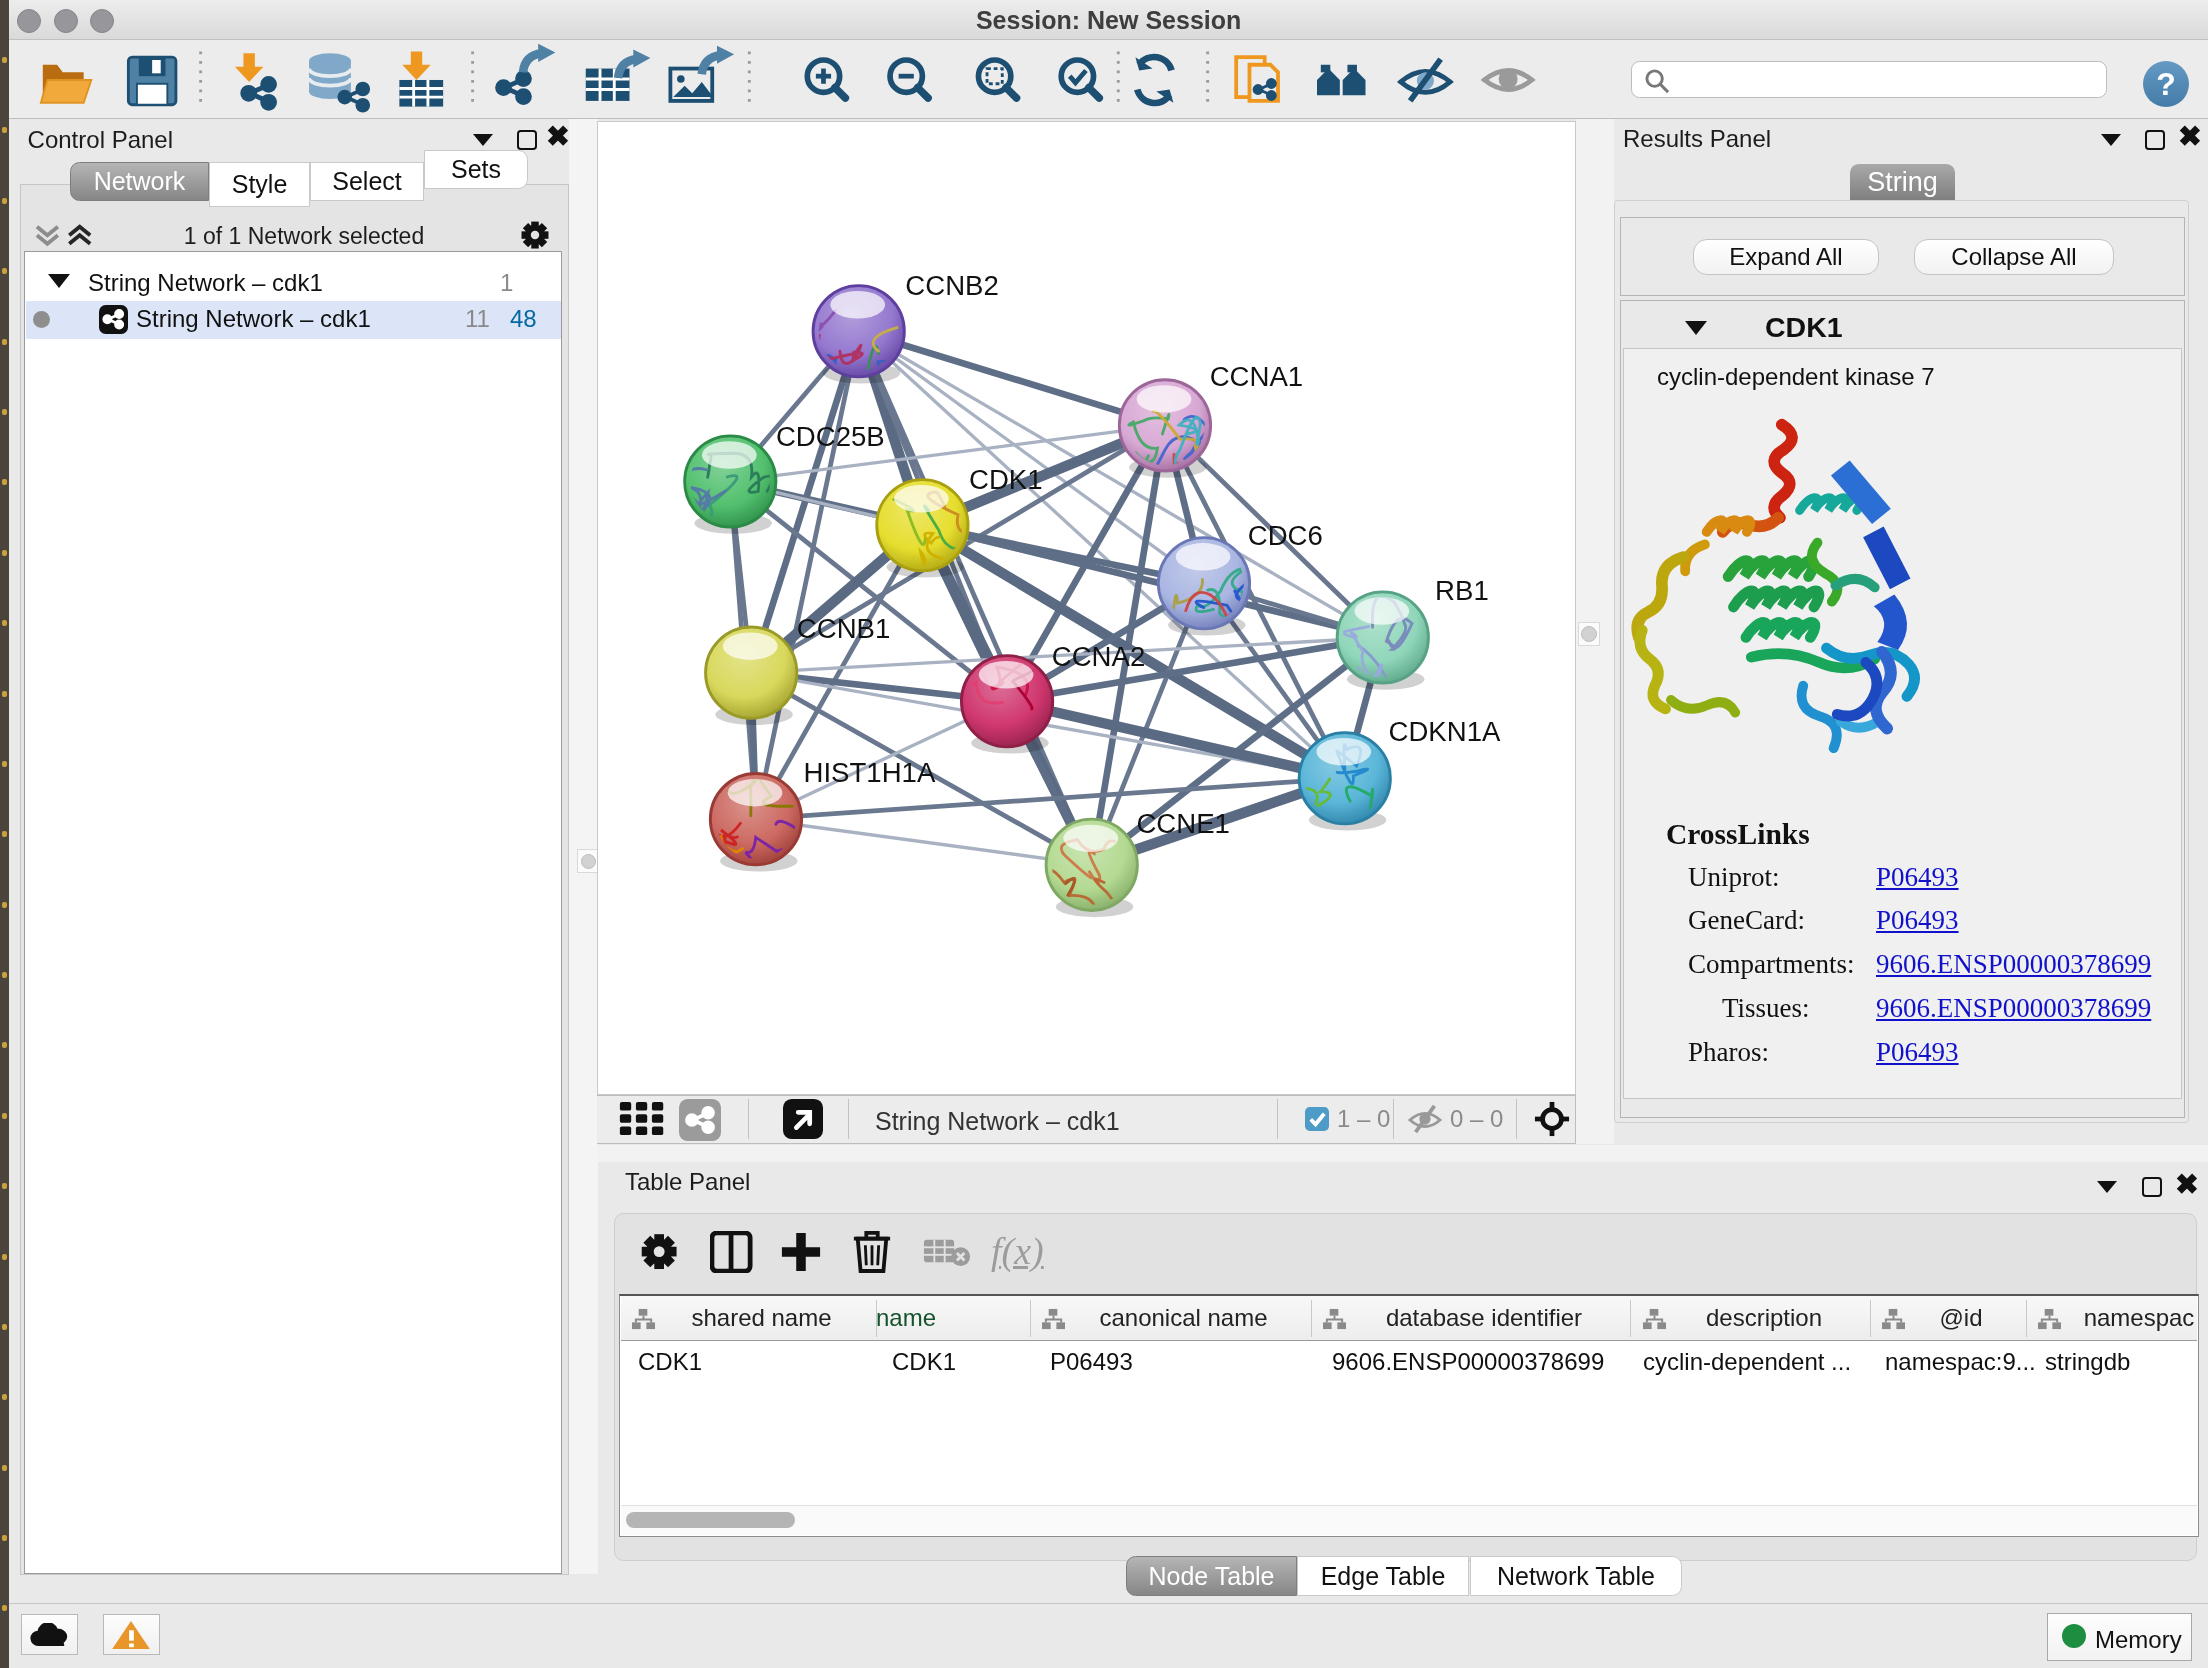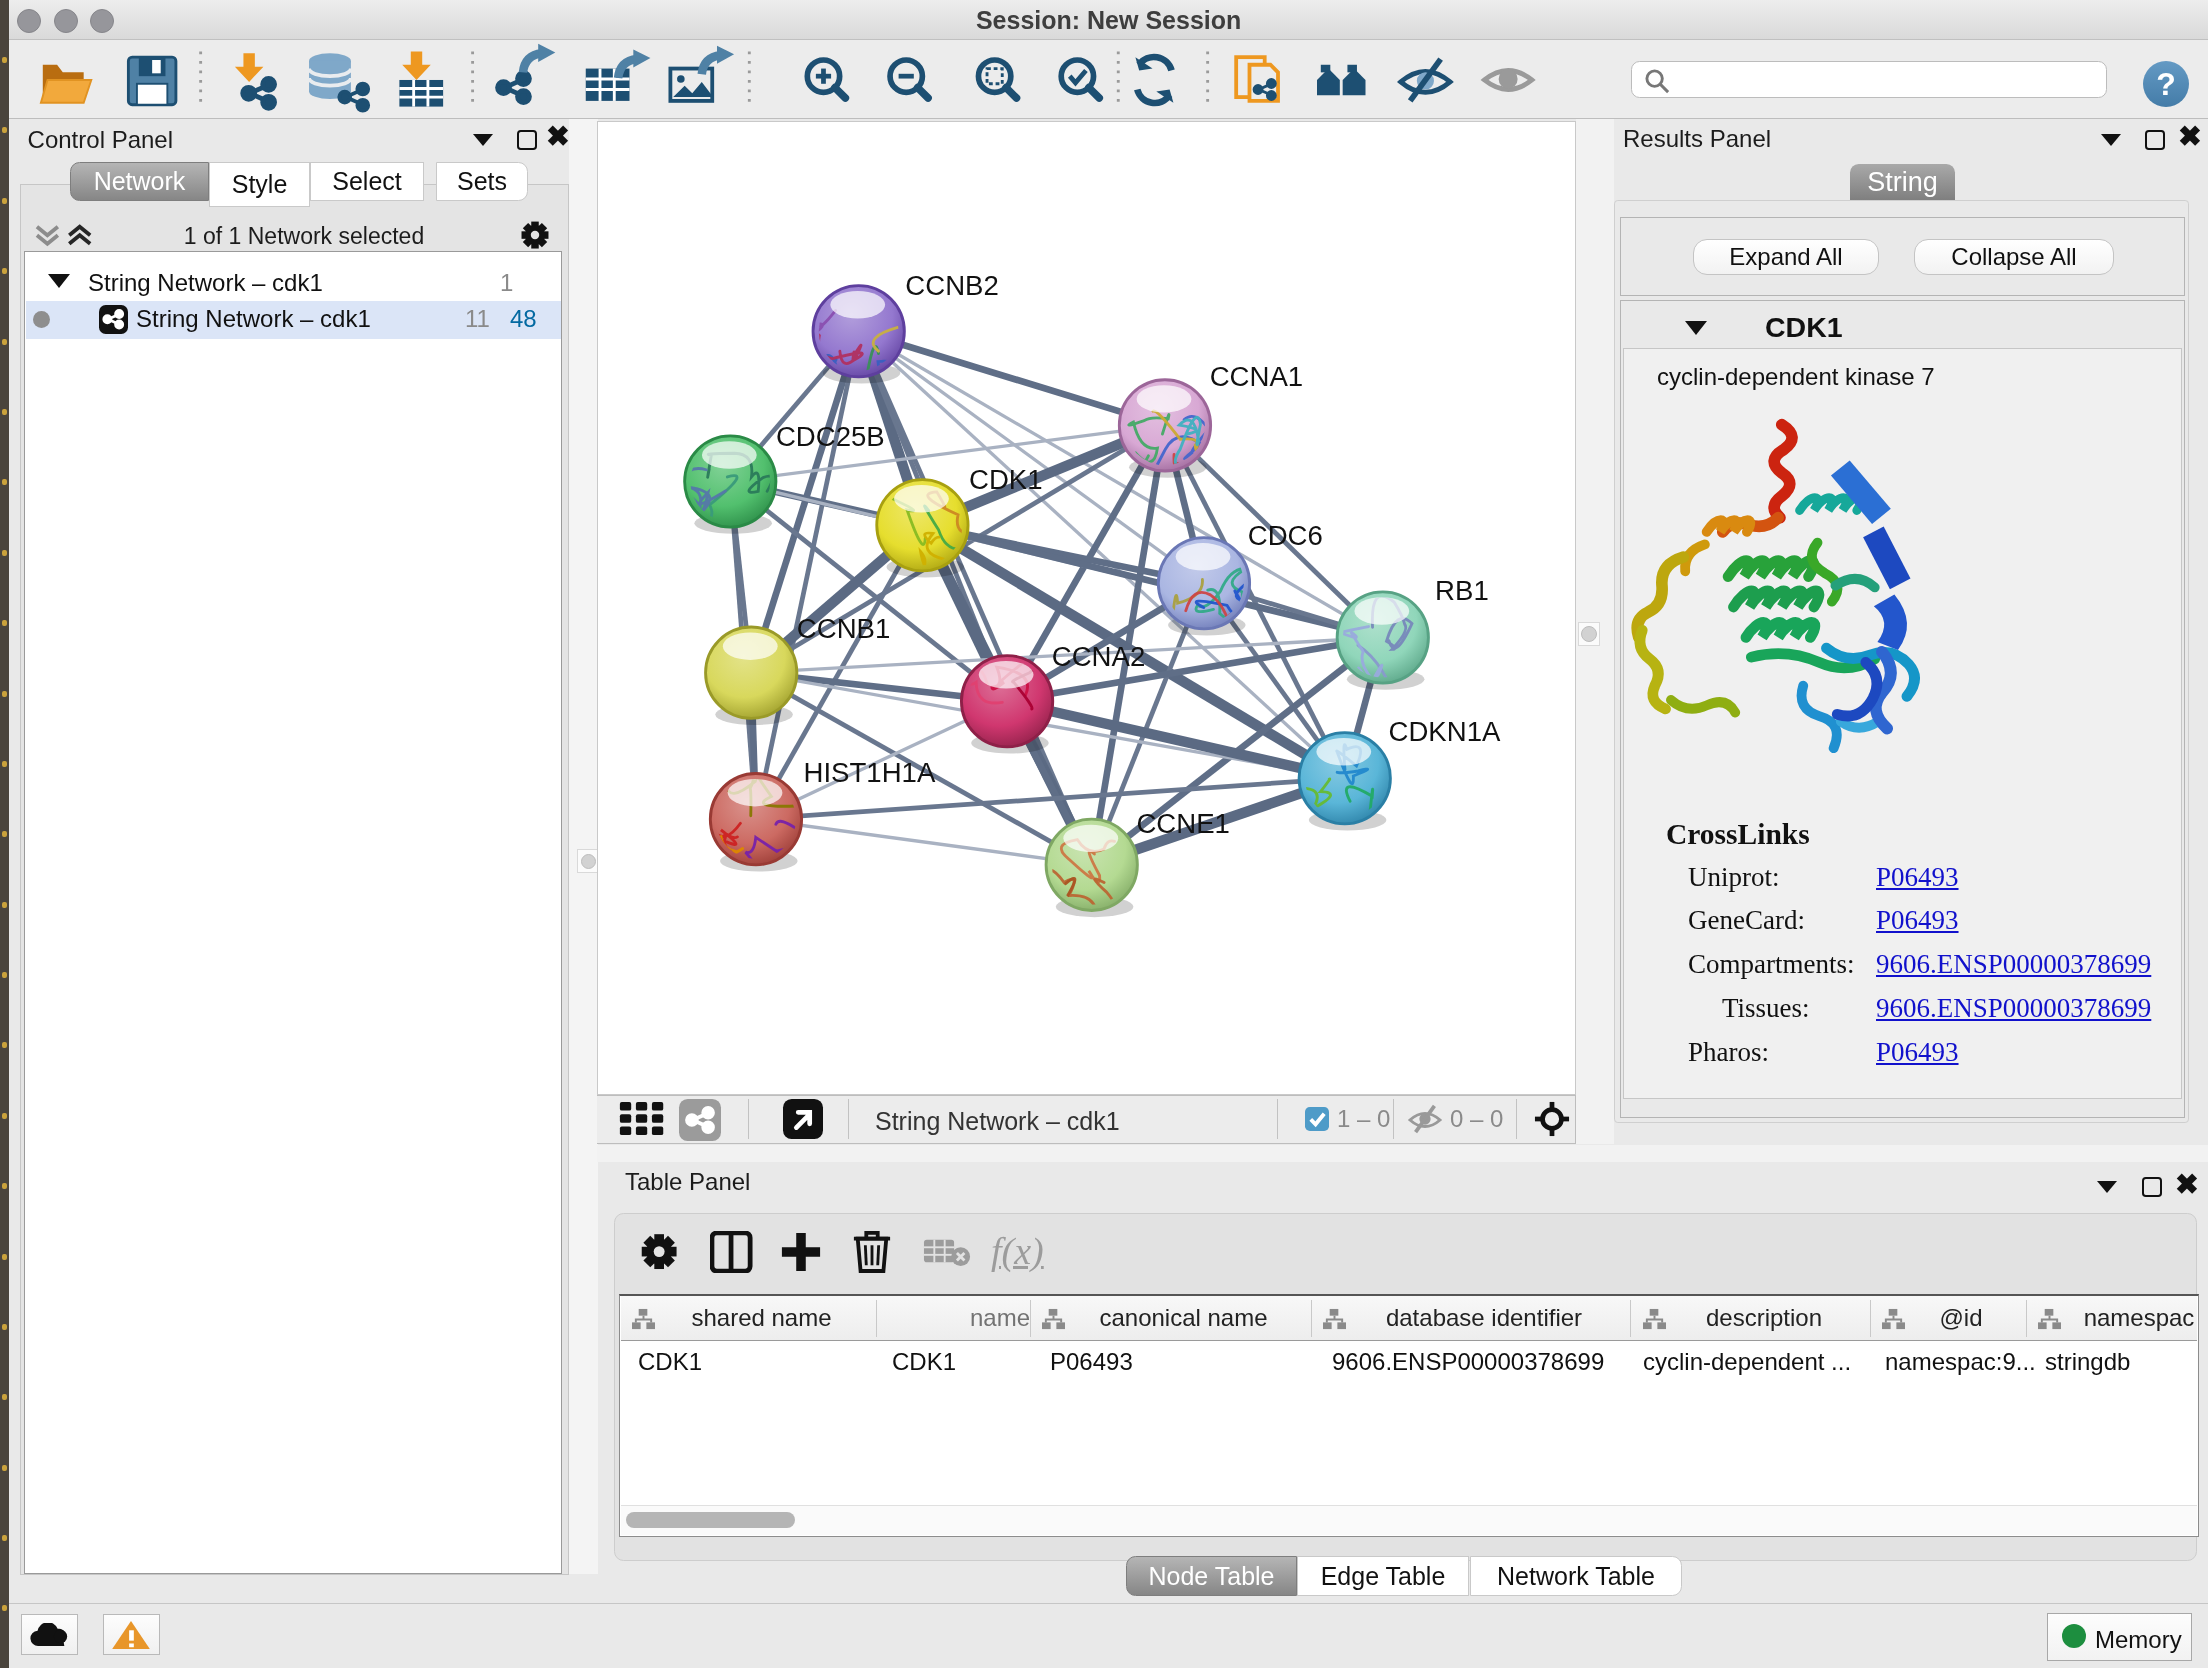--- a/index.html
+++ b/index.html
@@ -182,21 +182,21 @@
   </svg>
 <div class="abs" style="left:2143px;top:61px;width:46px;height:46px;border-radius:50%;background:linear-gradient(#649ac4,#447ca8);display:flex;align-items:center;justify-content:center;color:#fff;font-size:32px;font-weight:bold;">?</div>
 <div class="abs panelTitle" style="left:27.6px;top:126px;">Control Panel</div>
 <div class="abs tri" style="left:473px;top:134px;"></div>
 <div class="abs sq" style="left:517px;top:130px;"></div>
 <div class="abs xx" style="left:546px;top:126px;">✖</div>
 <div class="abs" style="left:20px;top:184px;width:549px;height:1391px;border:1.9px solid #c6c6c6;background:#e4e4e4;"></div>
 <div class="tab tabSel" style="left:70px;top:162px;width:139px;height:39px;border-radius:9.5px 0 0 9.5px;">Network</div>
 <div class="tab" style="left:209px;top:162px;width:101px;height:45px;">Style</div>
 <div class="tab" style="left:310px;top:162px;width:114px;height:39px;">Select</div>
-<div class="tab" style="left:424px;top:162px;width:92px;height:39px;border-radius:0 9.5px 9.5px 0;margin-left:12px;">Sets</div>
+<div class="tab" style="left:424px;top:150px;width:104px;height:39px;border-radius:0 9.5px 9.5px 0;">Sets</div>
 <svg class="abs" style="left:34px;top:221px;" width="61" height="28.5" viewBox="0 0 64 30">
 <g fill="none" stroke="#8c8c8c" stroke-width="4">
       <path d="M3 6 l11 9 11 -9"></path>
       <path d="M3 15 l11 9 11 -9"></path>
     </g>
 <g fill="none" stroke="#262626" stroke-width="4">
       <path d="M37 15 l11 -9 11 9"></path>
       <path d="M37 24 l11 -9 11 9"></path>
     </g>
 </svg>
@@ -642,21 +642,21 @@
 <div class="abs" style="left:1630px;top:1300px;width:1px;height:37px;background:#c9c9c9;"></div>
 <div class="abs" style="left:1870px;top:1300px;width:1px;height:37px;background:#c9c9c9;"></div>
 <div class="abs" style="left:2026px;top:1300px;width:1px;height:37px;background:#c9c9c9;"></div>
 <svg class="abs" style="left:631px;top:1308px;" width="25" height="23" viewBox="0 0 26 24">
     <rect x="8" y="1" width="9" height="7" fill="#8a8a8a"></rect>
     <rect x="1" y="15" width="9" height="7" fill="#8a8a8a"></rect>
     <rect x="16" y="15" width="9" height="7" fill="#8a8a8a"></rect>
     <path d="M13 8 v4 M5 15 v-3 h16 v3" fill="none" stroke="#8a8a8a" stroke-width="2"></path>
   </svg>
 <div class="abs" style="left:652px;top:1304px;width:219px;text-align:center;font-size:24px;color:#222;">shared name</div>
-<div class="abs" style="left:876px;top:1304px;width:154px;text-align:right;font-size:24px;color:#737373;">name</div>
+<div class="abs" style="left:876px;top:1304px;width:154px;text-align:left;font-size:24px;color:#14532d;">name</div>
 <svg class="abs" style="left:1041px;top:1308px;" width="25" height="23" viewBox="0 0 26 24">
     <rect x="8" y="1" width="9" height="7" fill="#8a8a8a"></rect>
     <rect x="1" y="15" width="9" height="7" fill="#8a8a8a"></rect>
     <rect x="16" y="15" width="9" height="7" fill="#8a8a8a"></rect>
     <path d="M13 8 v4 M5 15 v-3 h16 v3" fill="none" stroke="#8a8a8a" stroke-width="2"></path>
   </svg>
 <div class="abs" style="left:1062px;top:1304px;width:243px;text-align:center;font-size:24px;color:#222;">canonical name</div>
 <svg class="abs" style="left:1322px;top:1308px;" width="25" height="23" viewBox="0 0 26 24">
     <rect x="8" y="1" width="9" height="7" fill="#8a8a8a"></rect>
     <rect x="1" y="15" width="9" height="7" fill="#8a8a8a"></rect>

